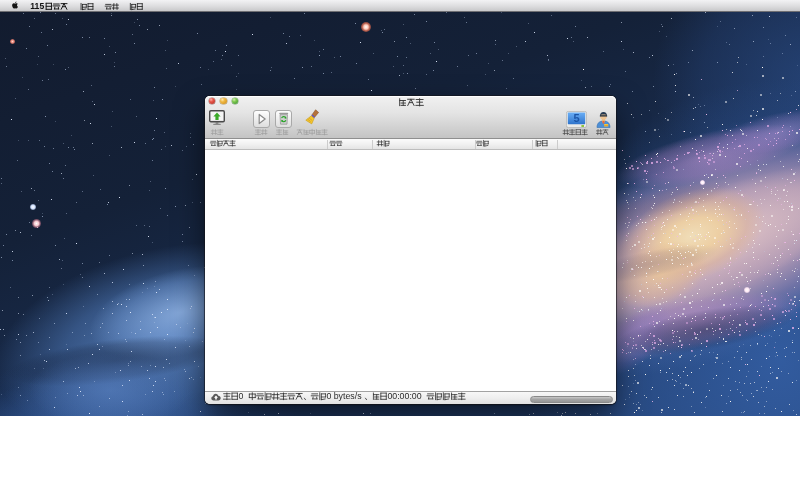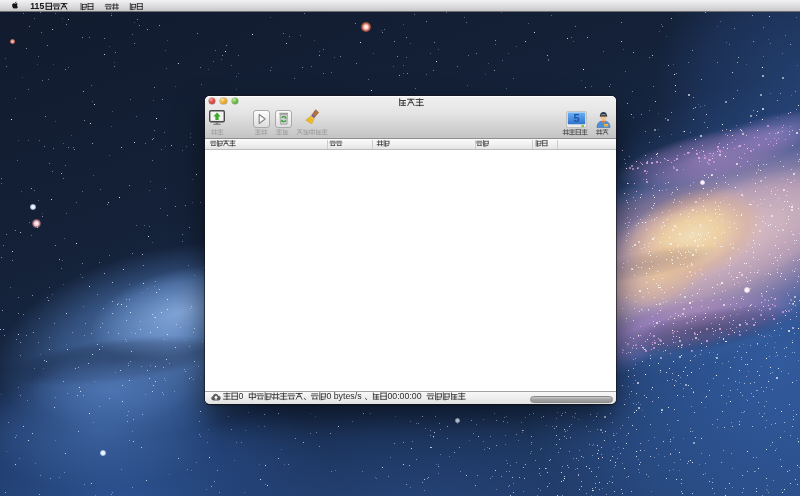--- a/index.html
+++ b/index.html
@@ -1,15 +1,15 @@
 <!DOCTYPE html>
 <html><head><meta charset="utf-8">
 <style>
 html,body{margin:0;padding:0;width:800px;height:500px;overflow:hidden;font-family:"Liberation Sans",sans-serif;}
-#stage{position:relative;width:800px;height:496px;overflow:hidden;background:linear-gradient(160deg,#121b2e 0%,#142138 35%,#1a2f53 65%,#23406e 100%);}
+#stage{position:relative;width:800px;height:416px;overflow:hidden;background:linear-gradient(160deg,#121b2e 0%,#142138 35%,#1a2f53 65%,#23406e 100%);}
 .lay{position:absolute;}
 #b-tr{left:590px;top:-120px;width:450px;height:400px;background:radial-gradient(ellipse 50% 50% at 50% 50%,rgba(42,76,134,.7) 0%,rgba(38,68,122,.38) 50%,rgba(30,55,100,0) 72%);}
 #b-r{left:430px;top:-20px;width:700px;height:760px;background:radial-gradient(ellipse 50% 50% at 50% 50%,rgba(52,95,165,.9) 0%,rgba(46,85,150,.55) 48%,rgba(34,62,112,0) 74%);}
 #b-bl{left:-180px;top:290px;width:600px;height:440px;background:radial-gradient(ellipse 50% 50% at 50% 50%,rgba(46,86,152,.9) 0%,rgba(40,76,136,.55) 48%,rgba(30,56,102,0) 74%);}
 #b-bm{left:80px;top:380px;width:660px;height:280px;background:radial-gradient(ellipse 50% 50% at 50% 50%,rgba(40,74,132,.7) 0%,rgba(34,64,116,.38) 50%,rgba(28,52,96,0) 74%);}
 #neb1{left:-70px;top:215px;width:480px;height:250px;transform:rotate(-12deg);background:radial-gradient(ellipse 50% 50% at 50% 50%,rgba(98,140,202,.85) 0%,rgba(78,120,182,.55) 45%,rgba(56,92,150,0) 74%);}
 #neb2{left:55px;top:255px;width:250px;height:115px;transform:rotate(-14deg);background:radial-gradient(ellipse 50% 50% at 50% 50%,rgba(155,190,238,.7) 0%,rgba(120,160,218,.38) 50%,rgba(88,128,188,0) 74%);}
 #neb3{left:-70px;top:345px;width:340px;height:170px;background:radial-gradient(ellipse 50% 50% at 50% 50%,rgba(74,115,180,.6) 0%,rgba(60,98,160,.3) 50%,rgba(48,84,140,0) 72%);}
 #nebd{left:-30px;top:332px;width:290px;height:58px;transform:rotate(-7deg);background:radial-gradient(ellipse 50% 50% at 50% 50%,rgba(10,18,38,.42) 0%,rgba(10,18,38,.2) 55%,rgba(10,18,38,0) 75%);}
 #neb4{left:0px;top:340px;width:220px;height:100px;background:radial-gradient(ellipse 50% 50% at 50% 50%,rgba(92,132,196,.55) 0%,rgba(76,114,176,.3) 50%,rgba(60,98,158,0) 74%);}

